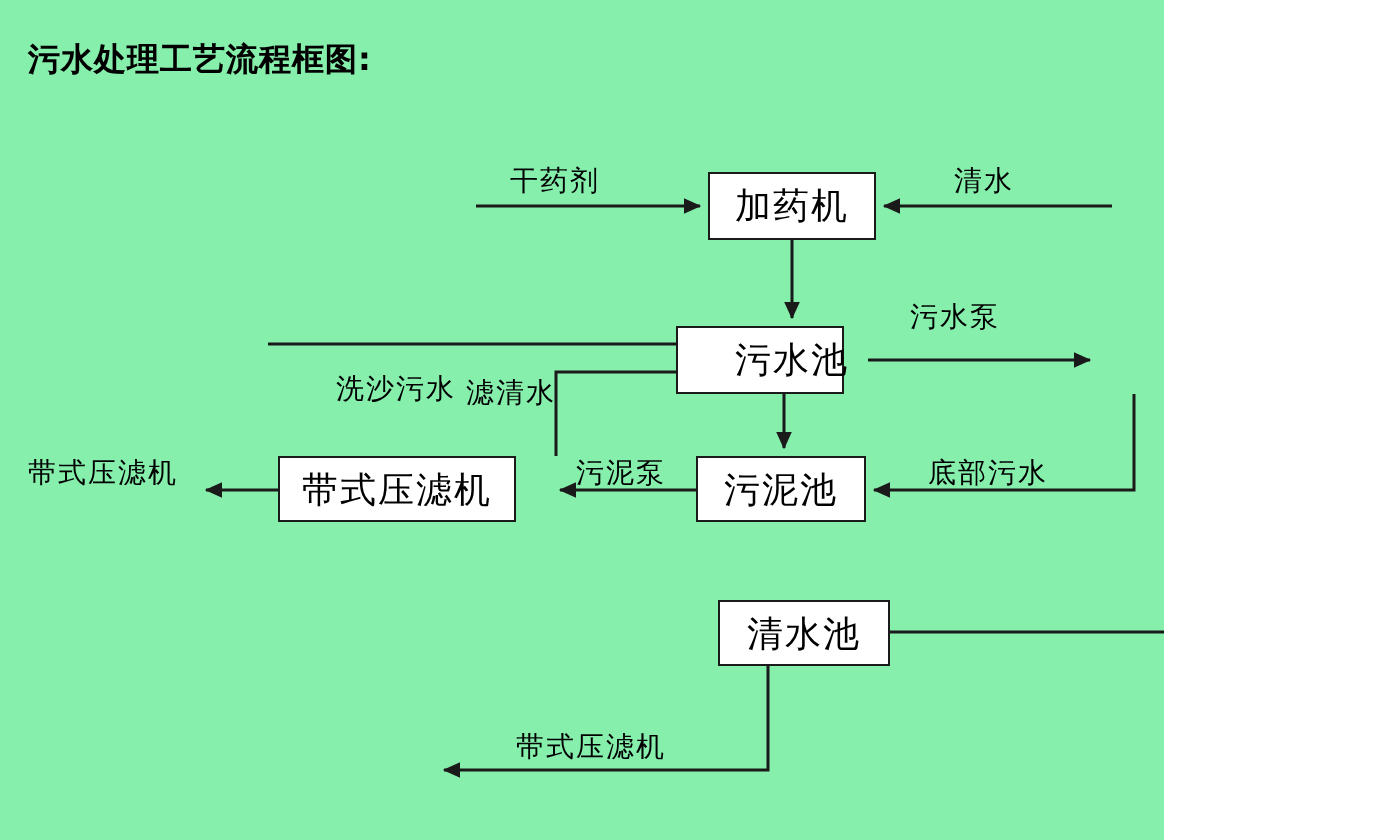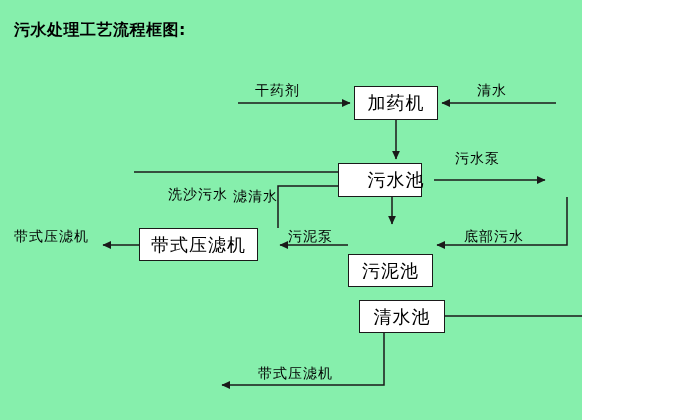--- a/index.html
+++ b/index.html
@@ -95,21 +95,21 @@
     </g>
   </svg>
 
   <div class="node" style="left:354px; top:86px; width:84px; height:34px;">加药机</div>
 
   <div class="node" style="left:338px; top:163px; width:84px; height:34px;padding-left:32px;">污水池</div>
 
 
   <div class="node" style="left:139px; top:228px; width:119px; height:33px;">带式压滤机</div>
 
-  <div class="node" style="left:348px; top:228px; width:85px; height:33px;margin-top:26px;">污泥池</div>
+  <div class="node" style="left:348px; top:228px; width:85px; height:33px;">污泥池</div>
 
   <div class="node" style="left:359px; top:300px; width:86px; height:33px;">清水池</div>
 
   <div class="edge-label" style="left:255px; top:82px;">干药剂</div>
 
   <div class="edge-label" style="left:477px; top:82px;">清水</div>
 
   <div class="edge-label" style="left:168px; top:150px;margin-top:36px;">洗沙污水</div>
 
   <div class="edge-label" style="left:233px; top:188px;">滤清水</div>

